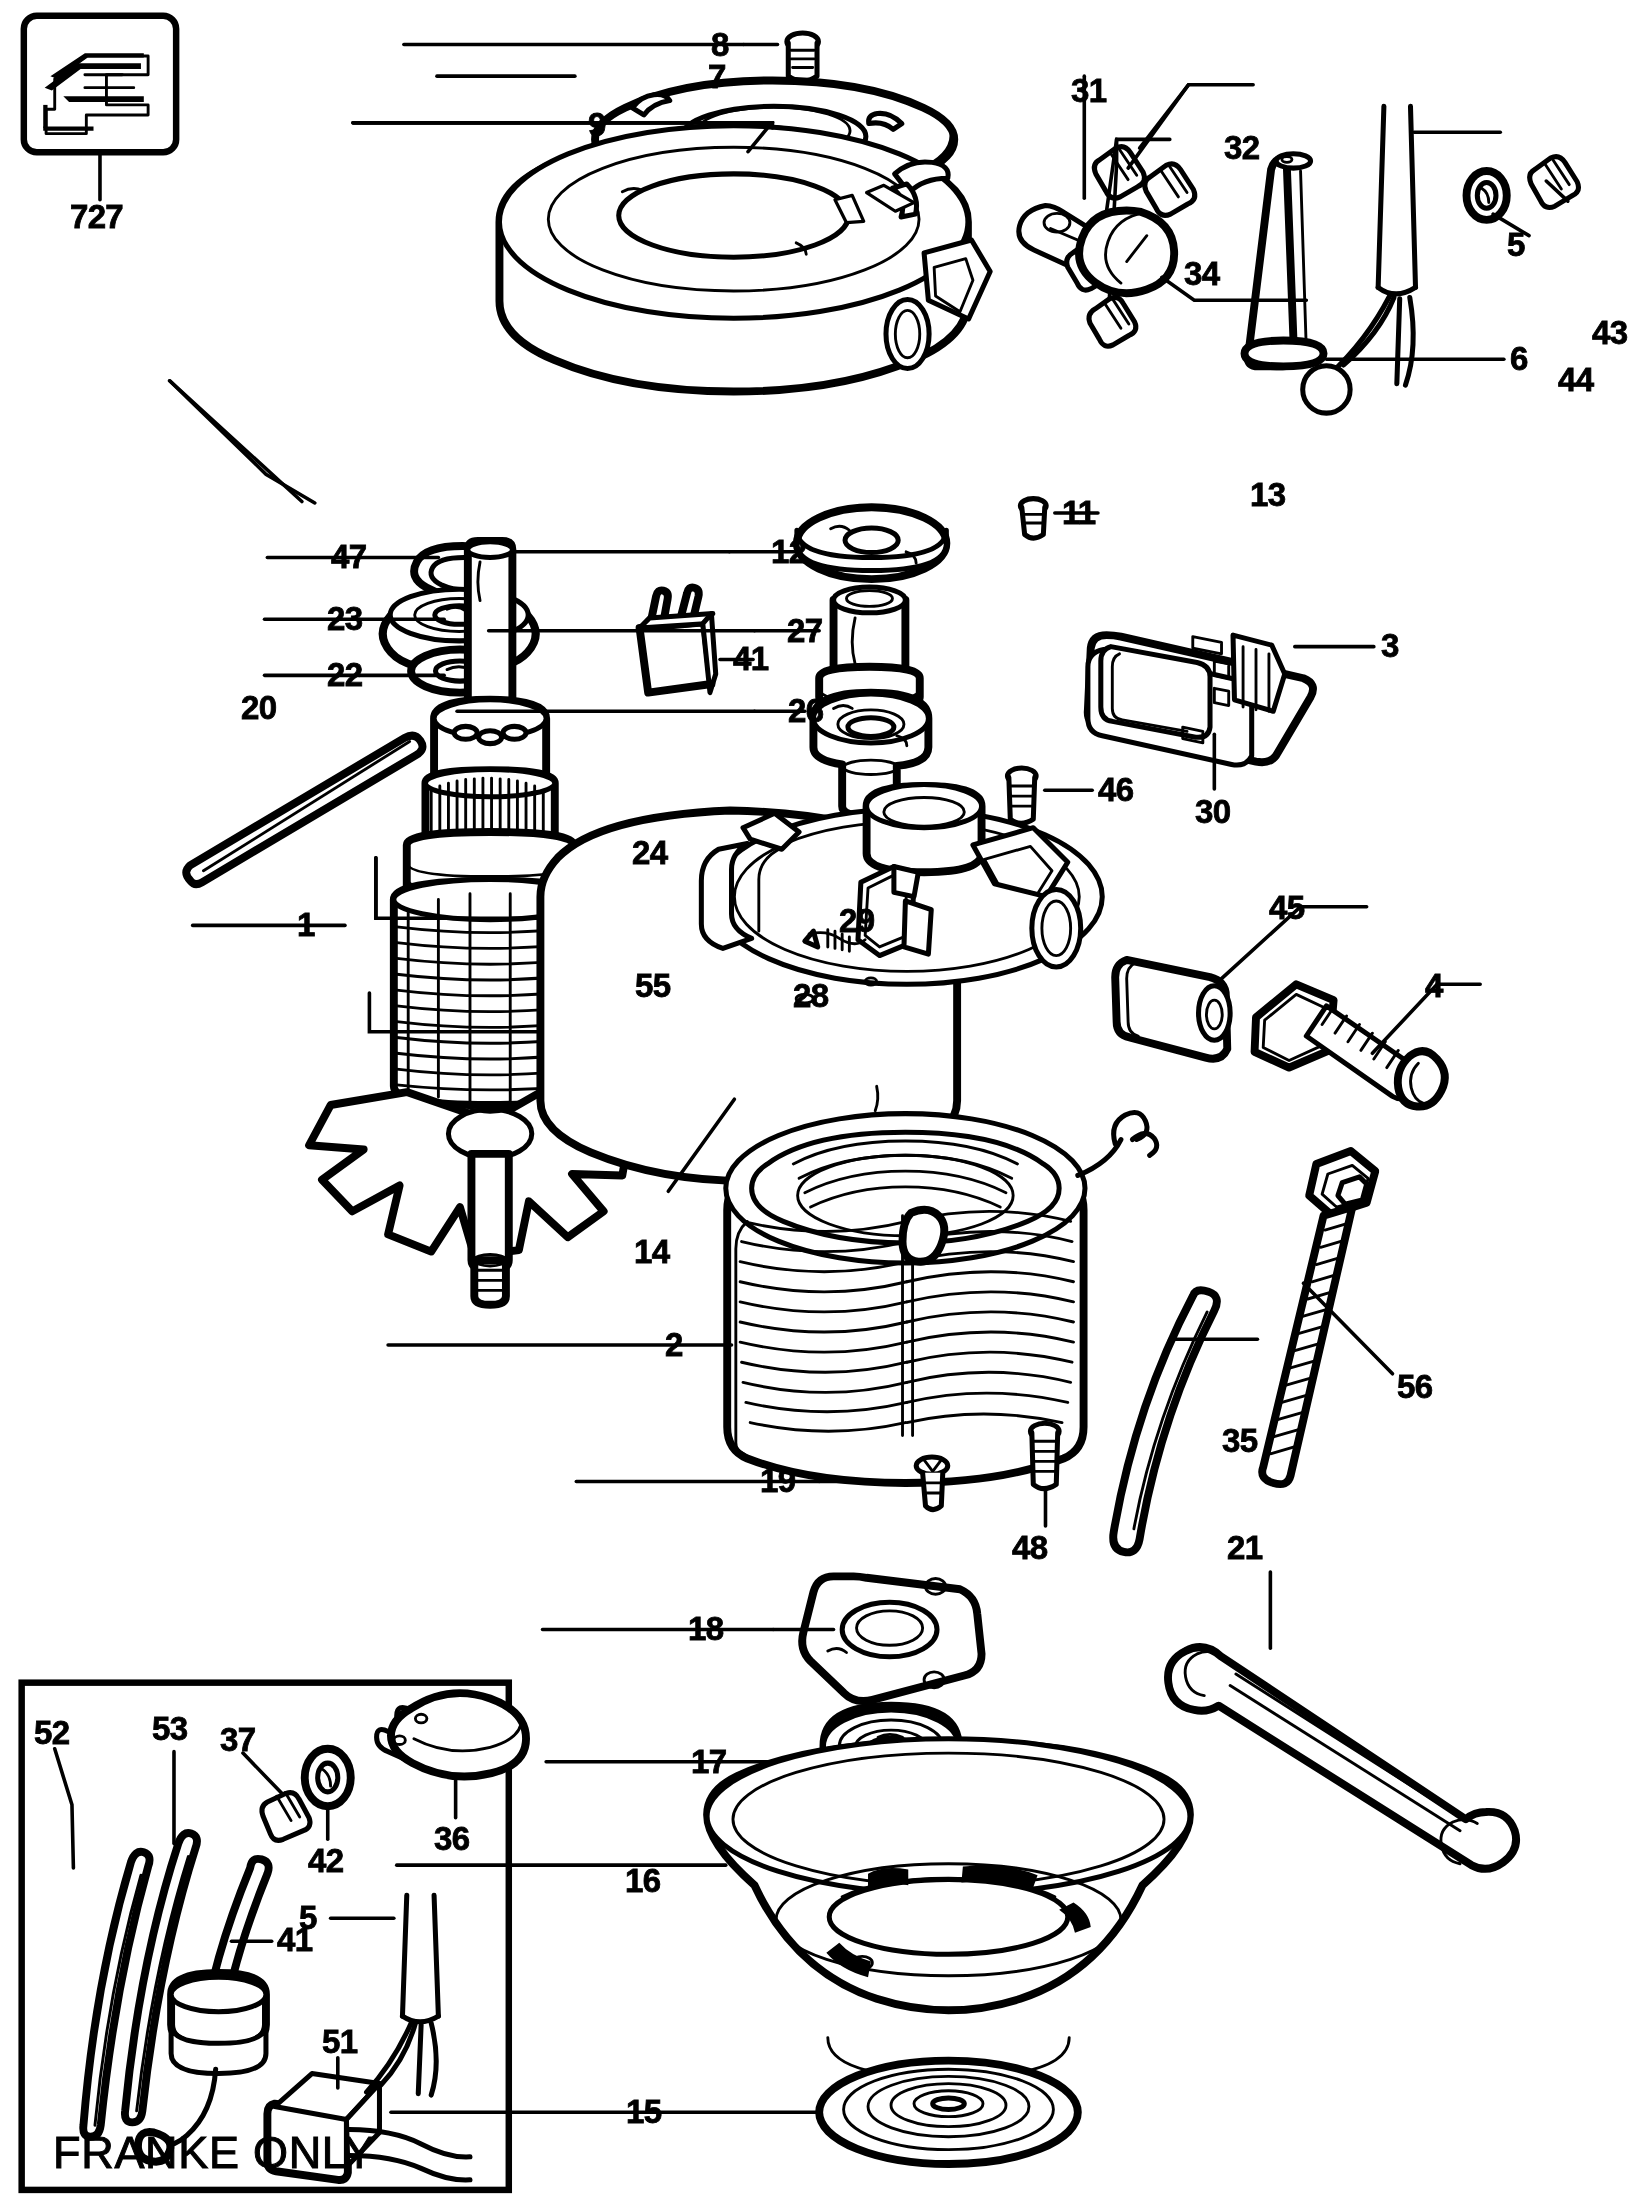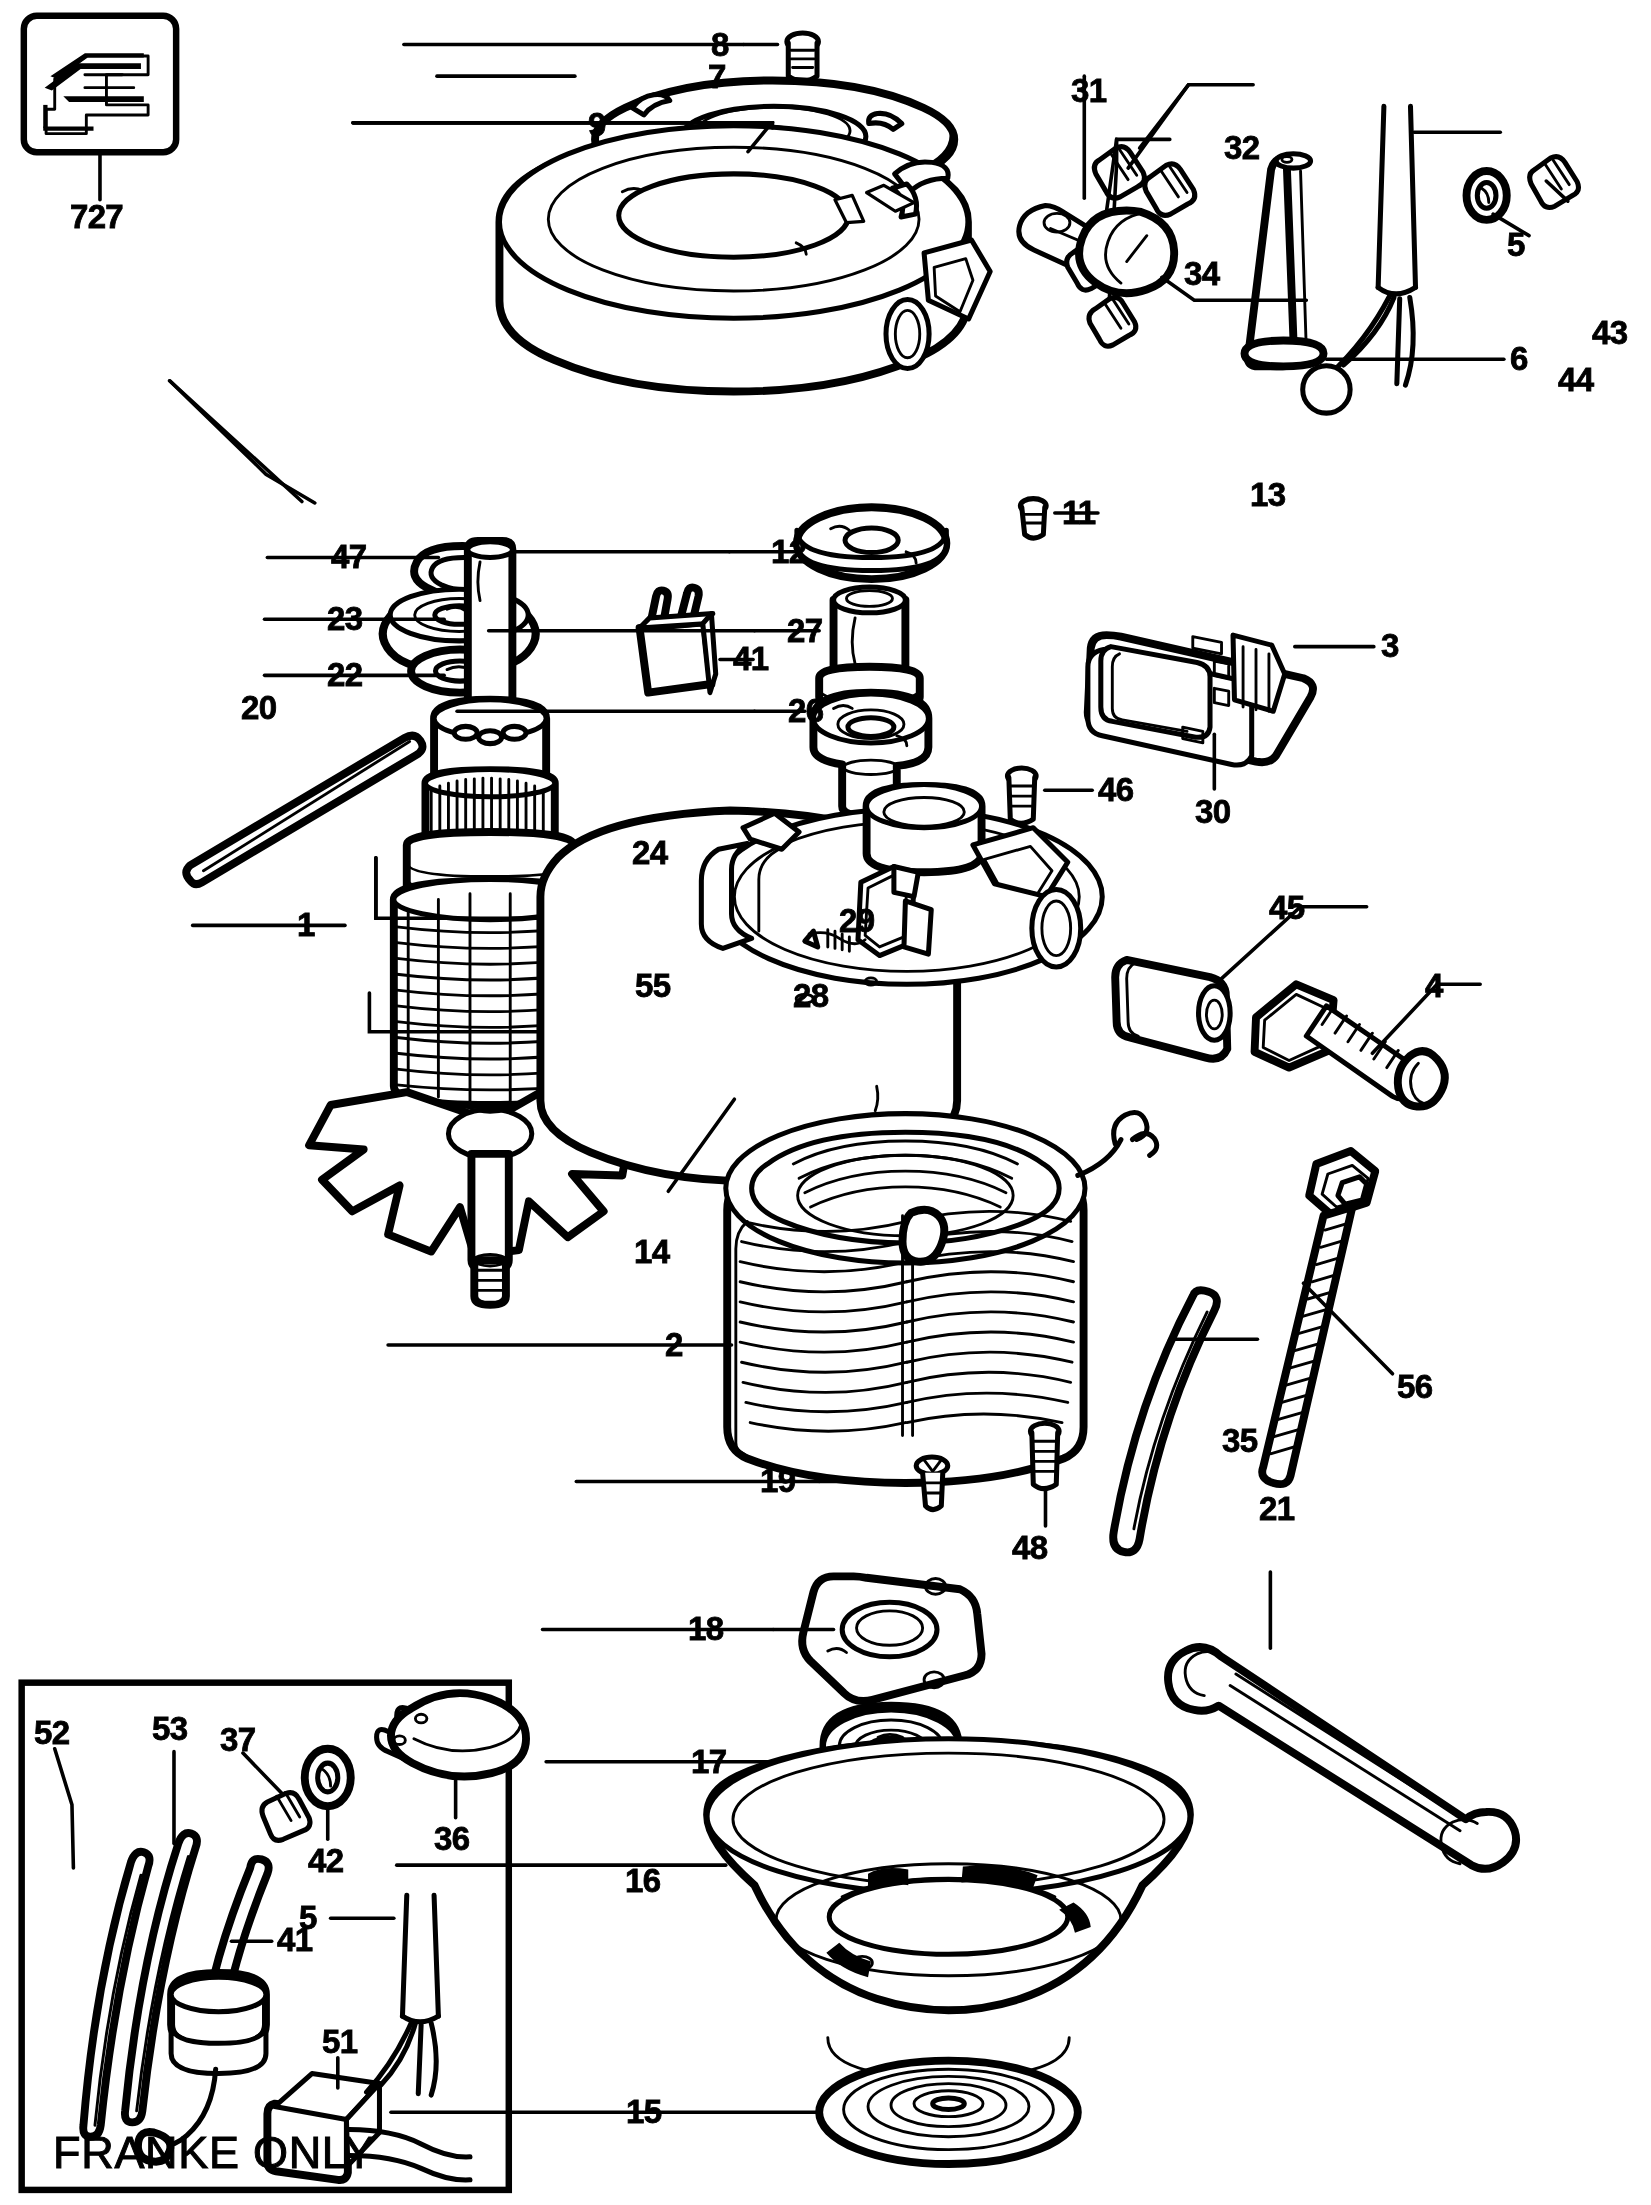--- a/index.html
+++ b/index.html
@@ -728,21 +728,21 @@
   <div class="lbl" style="left:793px;top:937px;margin-top:42px;">28</div>
   <div class="lbl" style="left:1269px;top:891px;">45</div>
   <div class="lbl" style="left:1425px;top:969px;">4</div>
   <div class="lbl" style="left:634px;top:1203px;margin-top:32px;">14</div>
   <div class="lbl" style="left:665px;top:1328px;">2</div>
   <div class="lbl" style="left:1397px;top:1370px;">56</div>
   <div class="lbl" style="left:1222px;top:1424px;">35</div>
   <div class="lbl" style="left:760px;top:1464px;">19</div>
   <div class="lbl" style="left:1012px;top:1531px;">48</div>
   <div class="lbl" style="left:688px;top:1612px;">18</div>
-  <div class="lbl" style="left:1227px;top:1492px;margin-left:32px;">21</div>
+  <div class="lbl" style="left:1227px;top:1531px;">21</div>
   <div class="lbl" style="left:691px;top:1745px;">17</div>
   <div class="lbl" style="left:625px;top:1848px;margin-top:16px;">16</div>
   <div class="lbl" style="left:602px;top:2095px;margin-left:24px;">15</div>
   <div class="lbl" style="left:220px;top:1723px;">37</div>
   <div class="lbl" style="left:308px;top:1844px;">42</div>
   <div class="lbl" style="left:434px;top:1822px;">36</div>
   <div class="lbl" style="left:34px;top:1716px;">52</div>
   <div class="lbl" style="left:152px;top:1712px;">53</div>
   <div class="lbl" style="left:277px;top:1923px;">41</div>
   <div class="lbl" style="left:299px;top:1901px;">5</div>

